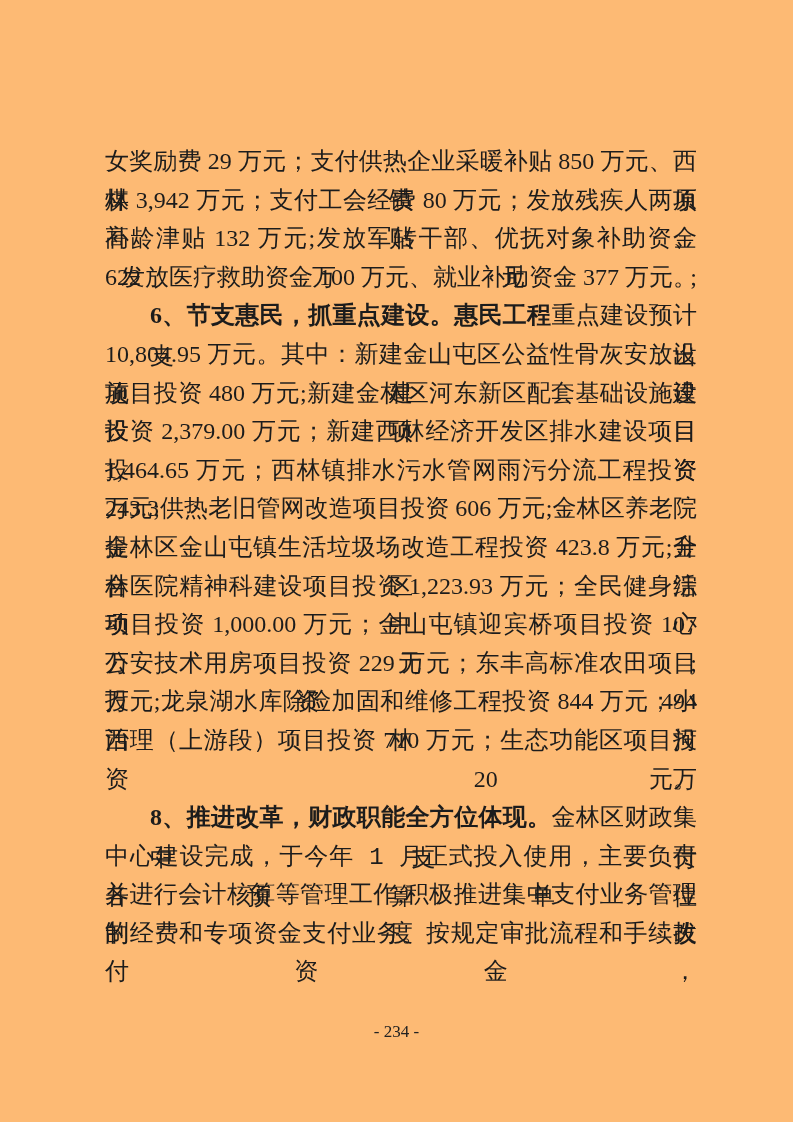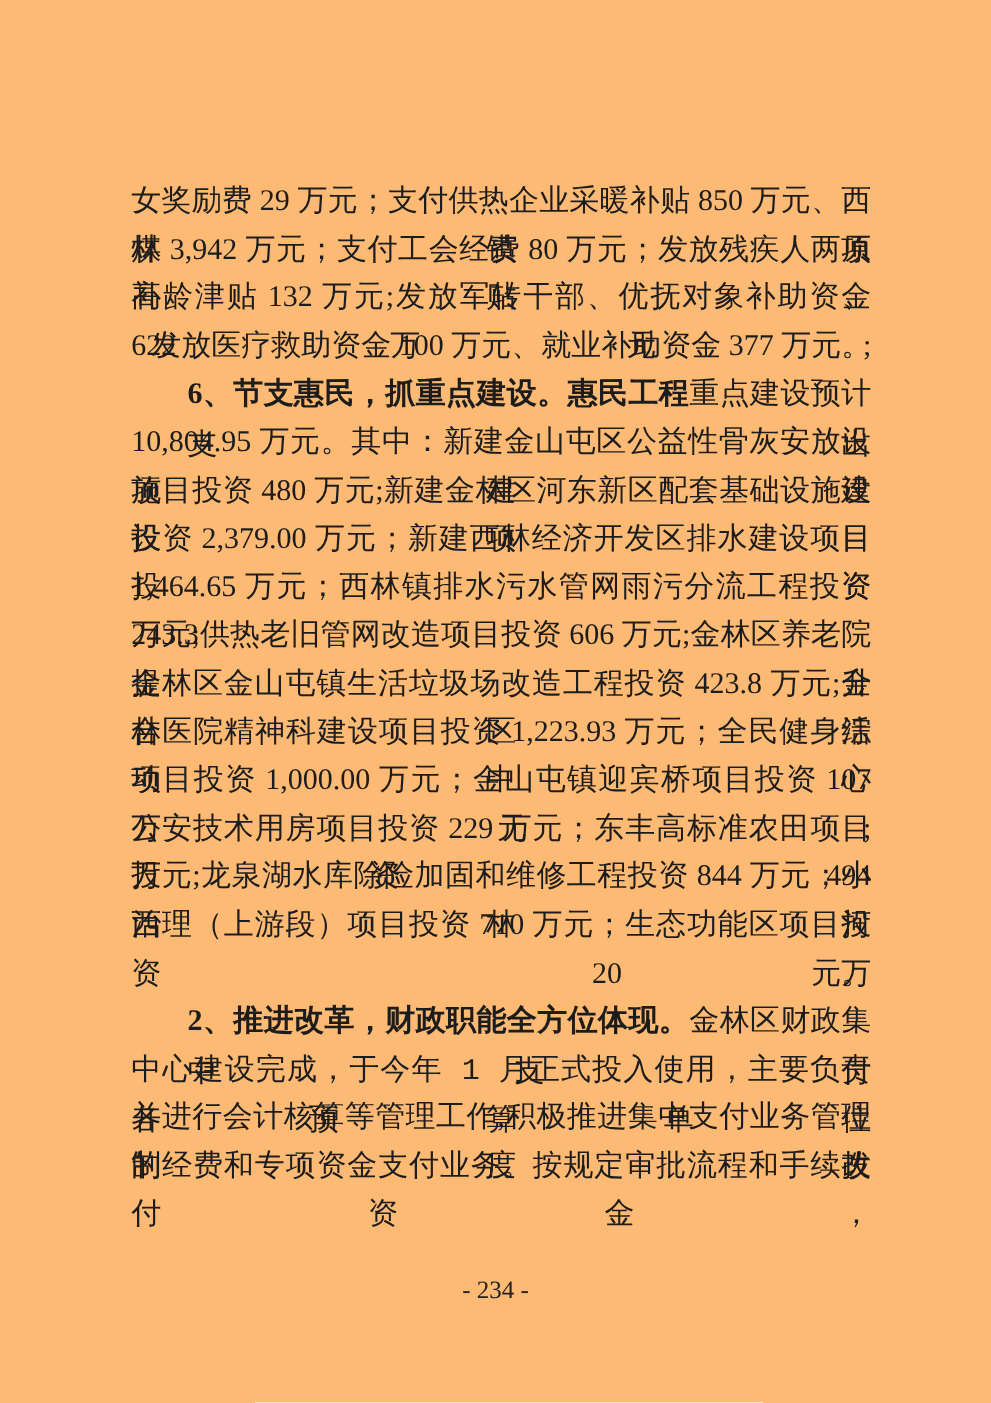--- a/index.html
+++ b/index.html
@@ -56,21 +56,21 @@
   .seg-hei-bold {
     font-family: Liberation Mono, monospace;
     font-weight: 700;
   }
   .page-number {
     position: absolute;
     left: 0;
     top: 1020px;
     width: 793px;
     text-align: center;
-    font-size: 20px;
+    font-size: 17px;
     line-height: 24px;
     color: #222222;
     font-family: "Liberation Serif", "DejaVu Serif", serif;
   }
 </style>
 </head>
 <body>
 
 <div class="sheet">
   <div class="text-block">
@@ -84,19 +84,19 @@
       <div class="line stretch"><span class="seg-song">投资 2,379.00 万元；新建西林经济开发区排水建设项目投资</span></div>
       <div class="line stretch"><span class="seg-song">1,464.65 万元；西林镇排水污水管网雨污分流工程投资 243.3</span></div>
       <div class="line stretch"><span class="seg-song">万元;供热老旧管网改造项目投资 606 万元;金林区养老院提升</span></div>
       <div class="line stretch"><span class="seg-song">金林区金山屯镇生活垃圾场改造工程投资 423.8 万元;金林区综</span></div>
       <div class="line stretch"><span class="seg-song">合医院精神科建设项目投资 1,223.93 万元；全民健身活动中心</span></div>
       <div class="line stretch"><span class="seg-song">项目投资 1,000.00 万元；金山屯镇迎宾桥项目投资 107 万元;</span></div>
       <div class="line stretch"><span class="seg-song">公安技术用房项目投资 229 万元；东丰高标准农田项目投资 494</span></div>
       <div class="line stretch"><span class="seg-song">万元;龙泉湖水库除险加固和维修工程投资 844 万元；小西林河</span></div>
       <div class="line stretch"><span class="seg-song">治理（上游段）项目投资 710 万元；生态功能区项目投资 20 万</span></div>
       <div class="line"><span class="seg-song">元。</span></div>
-      <div class="line indent stretch"><span class="seg-kai-bold">2、推进改革，财政职能全方位体现。</span><span class="seg-hei">金林区财政集中支付</span></div>
+      <div class="line indent stretch"><span class="seg-kai-bold">8、推进改革，财政职能全方位体现。</span><span class="seg-hei">金林区财政集中支付</span></div>
       <div class="line stretch"><span class="seg-hei">中心建设完成，于今年 1 月正式投入使用，</span><span class="seg-song">主要负责各预算单位</span></div>
       <div class="line stretch"><span class="seg-song">并进行会计核算等管理工作;积极推进集中支付业务管理制度改</span></div>
       <div class="line stretch"><span class="seg-song">的经费和专项资金支付业务。按规定审批流程和手续拨付资金，</span></div>
     </div>
   <div class="page-number">- 234 -</div>
 </div>
 
 </body></html>

